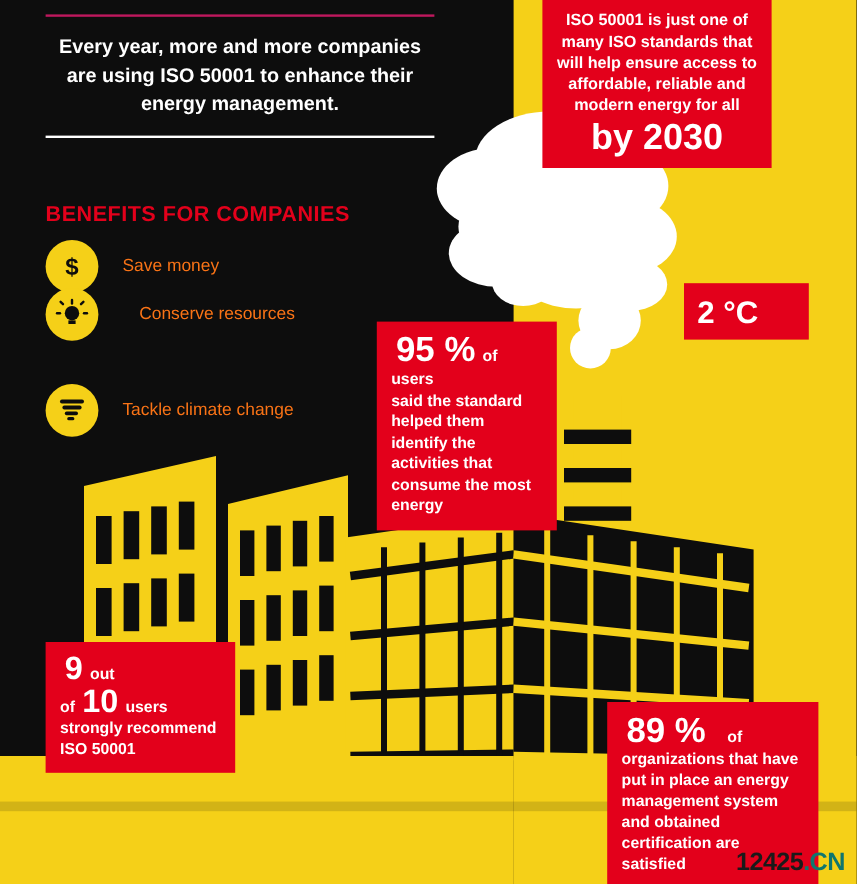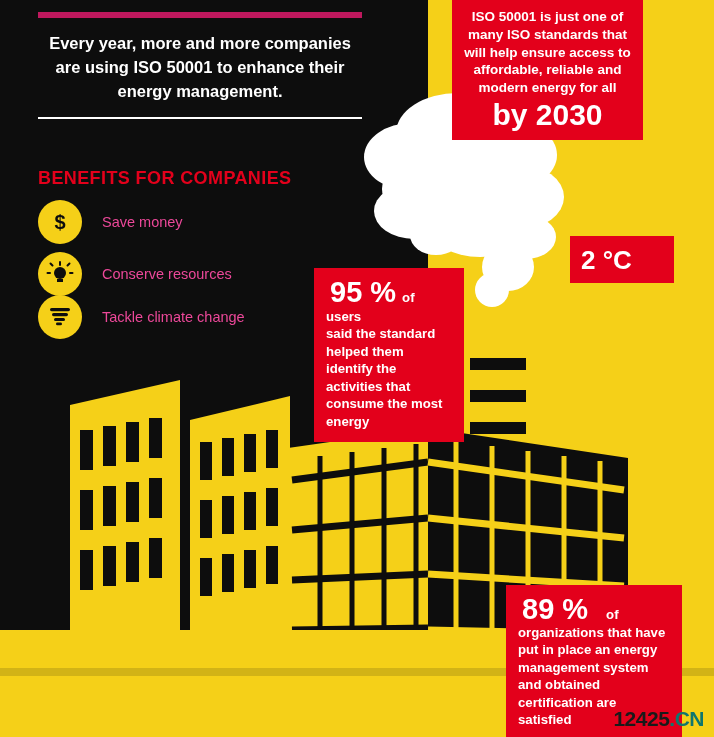--- a/index.html
+++ b/index.html
@@ -33,21 +33,21 @@
   
   .statement {
     position: absolute;
     left: 38px; top: 12px;
     width: 324px;
     text-align: center;
     color: #ffffff;
     font-weight: bold;
     font-size: 16.5px;
     line-height: 1.45;
-    border-top: 6px solid #be185d;
+    border-top: 2px solid #be185d;
     border-bottom: 2px solid #ffffff;
     padding: 14px 0 13px 0;
     box-sizing: border-box;
   }
 
   
   .benefits-title {
     position: absolute;
     left: 38px; top: 168px;
     color: #e3001b;
@@ -55,34 +55,34 @@
     font-size: 18px;
     letter-spacing: 0.4px;
   }
   .benefit-row {
     position: absolute;
     left: 38px;
     display: flex;
     align-items: center;
   }
   .benefit-row.r0 { top: 200px; }
-  .benefit-row.r1 { top: 252px; }
-  .benefit-row.r2 { top: 295px; }
+  .benefit-row.r1 { top: 240px; gap: 14px; }
+  .benefit-row.r2 { top: 320px; }
   .benefit-icon {
     width: 44px; height: 44px;
     border-radius: 50%;
     background: #f5d018;
     display: flex;
     align-items: center;
     justify-content: center;
     flex: none;
   }
   .benefit-label {
     margin-left: 20px;
-    color: #ec4899;
+    color: #f97316;
     font-size: 14.5px;
     font-weight: normal;
   }
 
   
   .smoke { position: absolute; left: 340px; top: 85px; }
 
   
   .factory { position: absolute; left: 0; top: 330px; }
 
@@ -315,20 +315,26 @@
     <div>
       <span class="big inline-run" style="margin-left: 4px; margin-right: 2px;">95 %</span><span class="body inline-run" style="margin-left: 4px; margin-right: 2px;">of users</span>
     </div>
     <div class="body">said the standard helped them identify the activities that consume the most energy</div>
   </div>
 
   <div class="callout" id="callout-2c">
     <div class="big">2 °C</div>
   </div>
 
+  <div class="callout" id="callout-9of10">
+    <div>
+      <span class="big inline-run" style="margin-left: 4px; margin-right: 2px;">9</span><span class="body inline-run" style="margin-left: 4px; margin-right: 2px;">out of</span><span class="big inline-run" style="margin-left: 4px; margin-right: 2px;">10</span><span class="body inline-run" style="margin-left: 4px; margin-right: 2px;">users</span>
+    </div>
+    <div class="body">strongly recommend ISO 50001</div>
+  </div>
 
   <div class="callout" id="callout-89">
     <div>
       <span class="big inline-run" style="margin-left: 4px; margin-right: 2px;">89 %</span><span class="body inline-run" style="margin-left: 16px; margin-right: 2px;">of</span>
     </div>
     <div class="body">organizations that have put in place an energy management system and obtained certification are satisfied</div>
   </div>
 
   <div class="watermark">
     <span class="wm-num">12425</span><span class="wm-cn">.CN</span>

